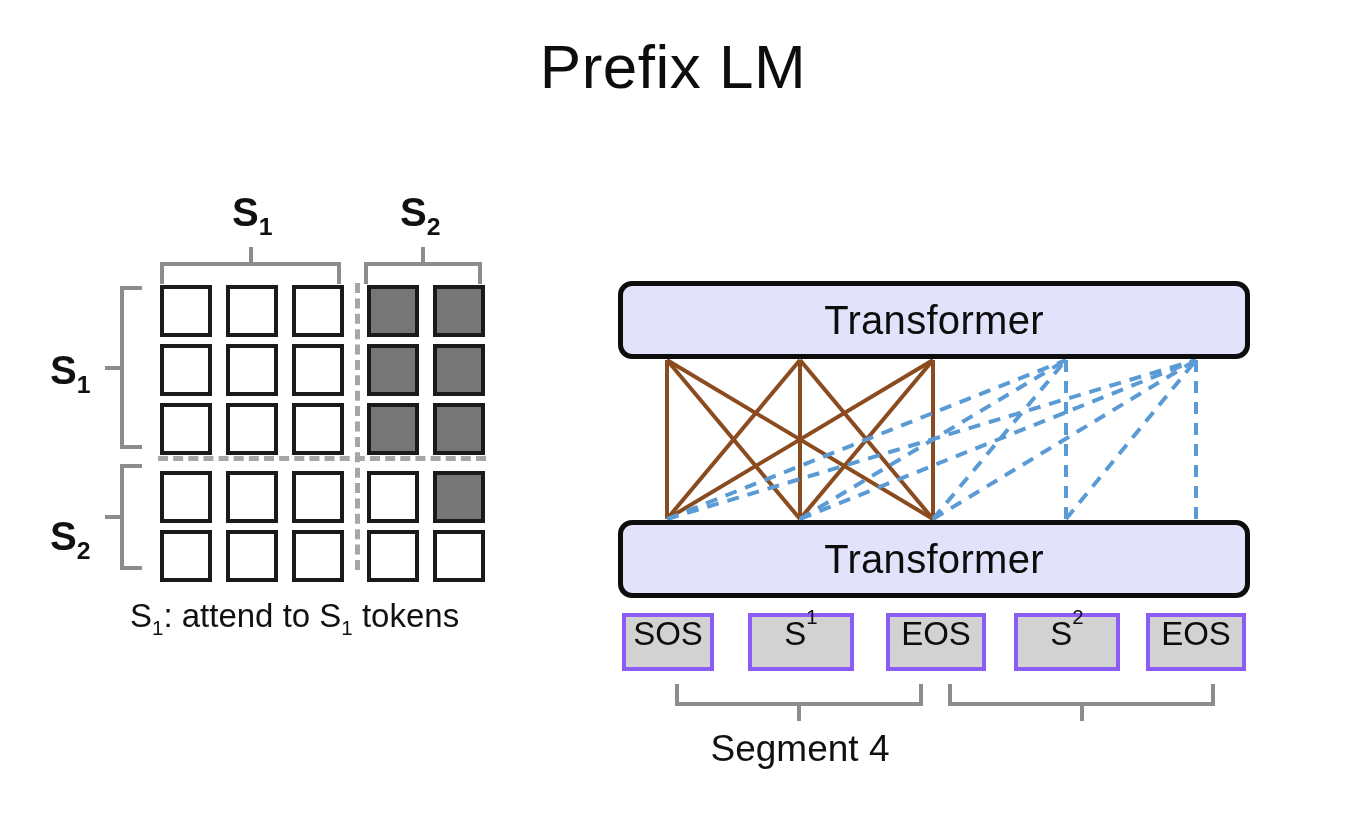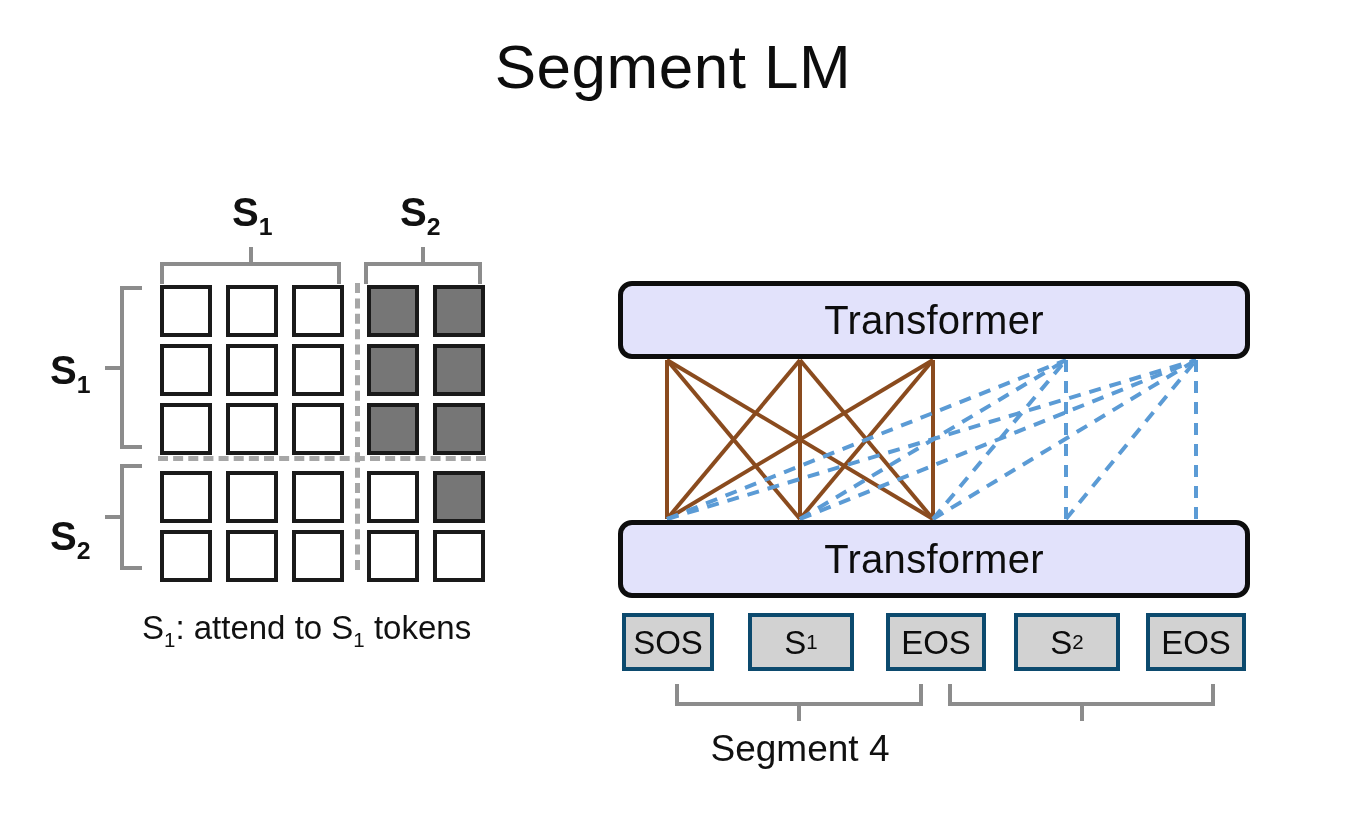--- a/index.html
+++ b/index.html
@@ -62,40 +62,40 @@
   
   .split-v{position:absolute;width:0;border-left:5px dashed #a6a6a6;}
   .split-h{position:absolute;height:0;border-top:5px dashed #a6a6a6;}
 
   
   #caption{
     position:absolute;left:130px;top:594px;width:460px;
     font-size:33px;font-weight:400;color:#111;line-height:1.33;
     white-space:nowrap;
   }
-  #caption div{margin:12px;padding:0;}
+  #caption div{margin:0;padding:0;}
 
   
   #stack-panel{position:absolute;left:0;top:0;width:1346px;height:814px;}
 
   .tbox{
     position:absolute;box-sizing:border-box;
     background:#e2e2fb;
     border:5px solid #0d0d0d;
     border-radius:14px;
     display:flex;align-items:center;justify-content:center;
     font-size:40px;color:#0d0d0d;
     letter-spacing:0.3px;
   }
 
   .token{
     position:absolute;box-sizing:border-box;
     background:#d2d2d2;
-    border:4px solid #0c4a6e;
-    display:flex;align-items:center;justify-content:center;
+    border:4px solid #8b5cf6;
+    display:flex;align-items:flex-start;justify-content:center;
     font-size:33px;color:#0d0d0d;
     line-height:1;
   }
 
   
   .sbracket{position:absolute;height:22px;}
   .sbracket .bar{position:absolute;left:0;right:0;bottom:0;height:4px;background:#8c8c8c;}
   .sbracket .legL,.sbracket .legR{position:absolute;bottom:0;width:4px;height:22px;background:#8c8c8c;}
   .sbracket .legL{left:0;}
   .sbracket .legR{right:0;}
@@ -114,21 +114,21 @@
     font-size:21px;color:#9a9a9a;
     white-space:nowrap;
     letter-spacing:0.5px;
   }
 </style>
 </head>
 <body>
 
 <div id="slide">
 
-  <div id="title">Segment LM</div>
+  <div id="title">Prefix LM</div>
 
   <div id="matrix-panel">
 
     <div class="col-label" style="left:232px;top:192px;">
       <span>S</span><span class="sub">1</span>
     </div>
     <div class="col-label" style="left:400px;top:192px;">
       <span>S</span><span class="sub">2</span>
     </div>
 

